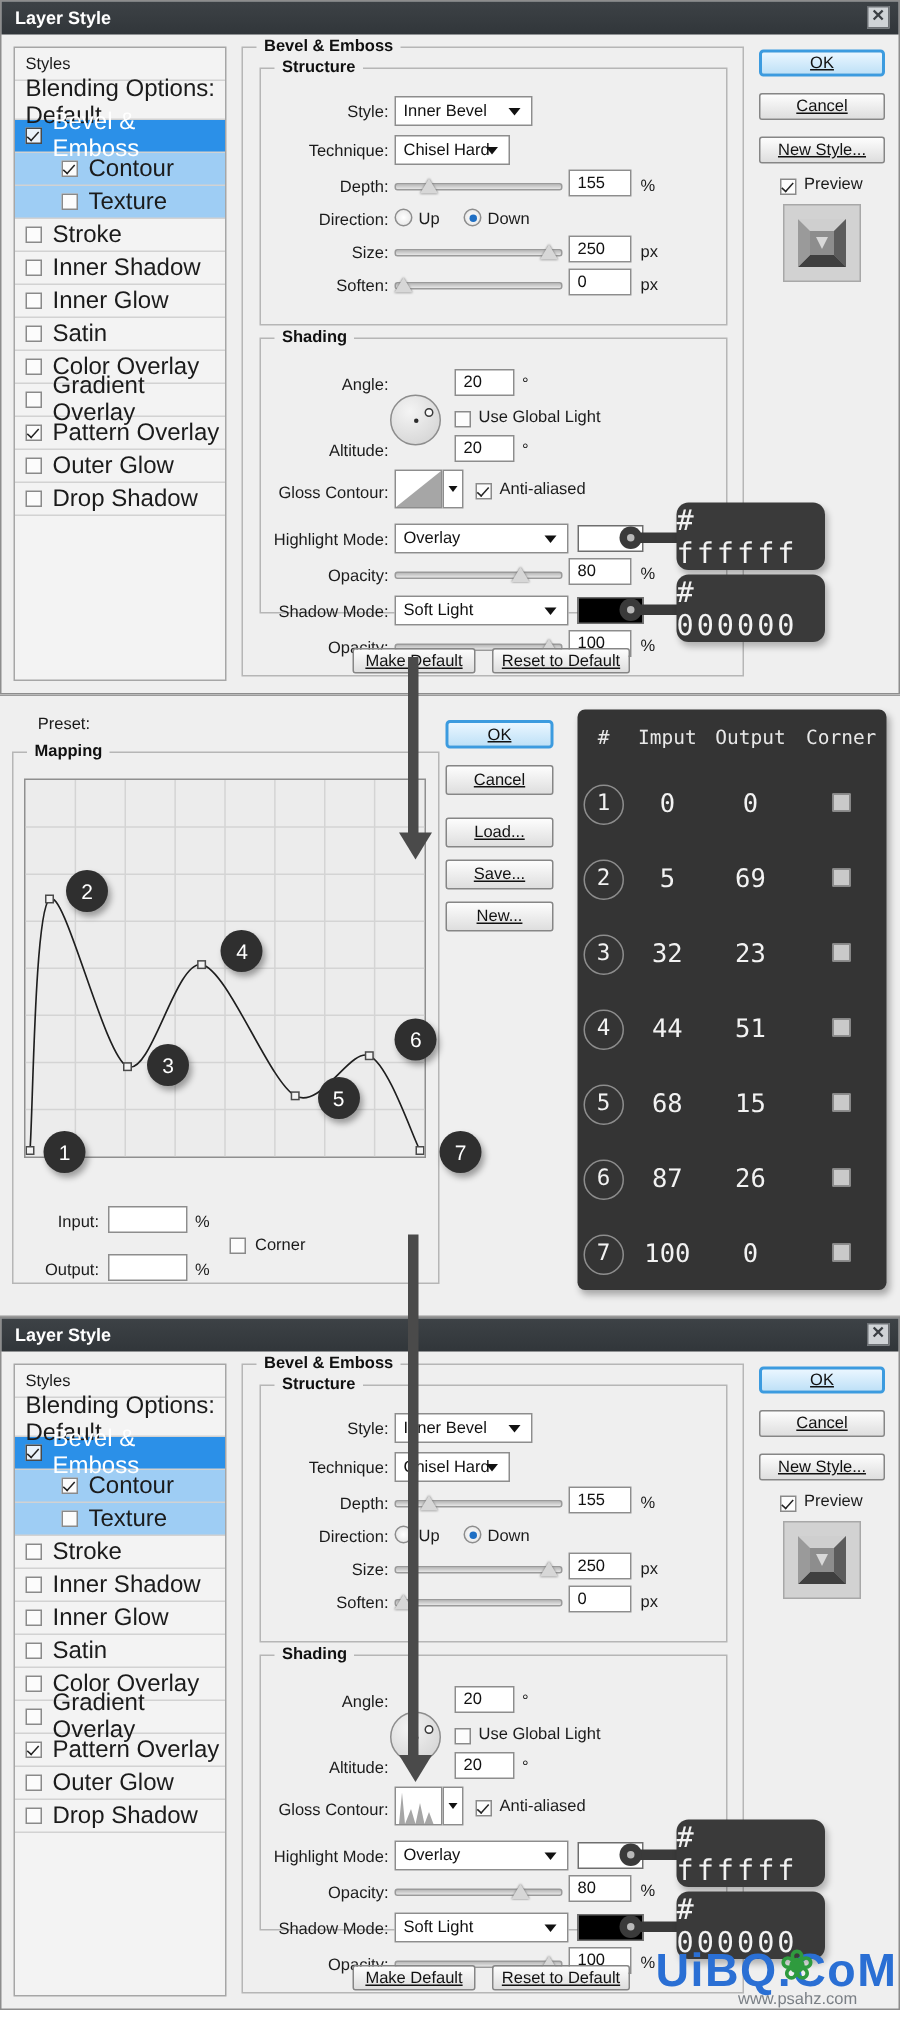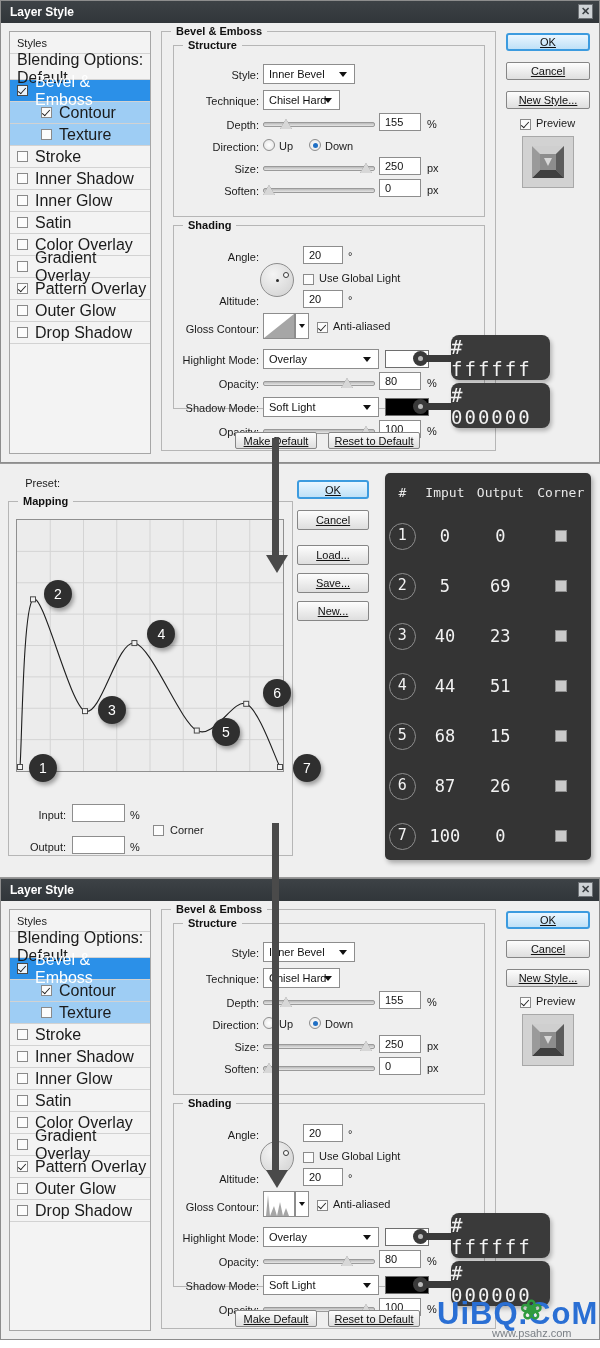--- a/index.html
+++ b/index.html
@@ -408,21 +408,21 @@
             <td><span class="dcb"></span></td>
           </tr>
           <tr>
             <td><span class="idx">2</span></td>
             <td>5</td>
             <td>69</td>
             <td><span class="dcb"></span></td>
           </tr>
           <tr>
             <td><span class="idx">3</span></td>
-            <td>40</td>
+            <td>32</td>
             <td>23</td>
             <td><span class="dcb"></span></td>
           </tr>
           <tr>
             <td><span class="idx">4</span></td>
             <td>44</td>
             <td>51</td>
             <td><span class="dcb"></span></td>
           </tr>
           <tr>

